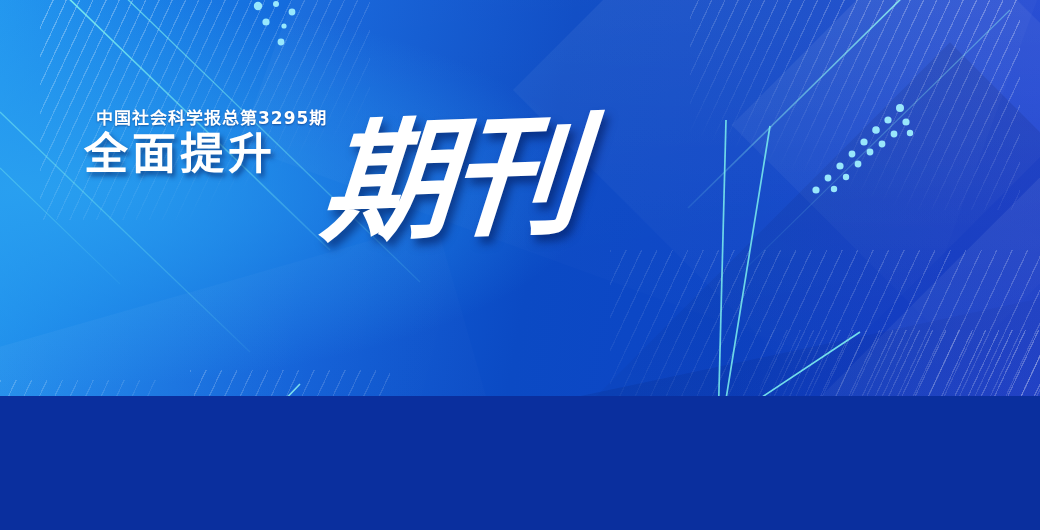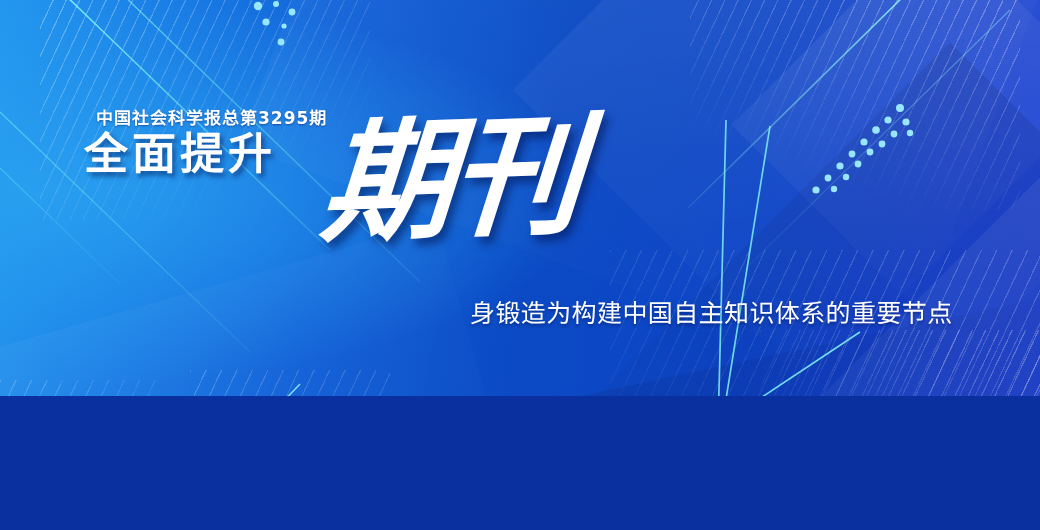--- a/index.html
+++ b/index.html
@@ -251,16 +251,15 @@
   <div class="kicker">中国社会科学报总第3295期</div>
 
   <div class="title-row">
     <span class="t-serif">全面提升</span>
   </div>
 
   <div class="t-brush">期刊</div>
 
 
   <div class="subtitle">
-    <span class="ln">身锻造为构建中国自主知识体系的重要节点</span>
   </div>
 
 </div>
 
 </body></html>

